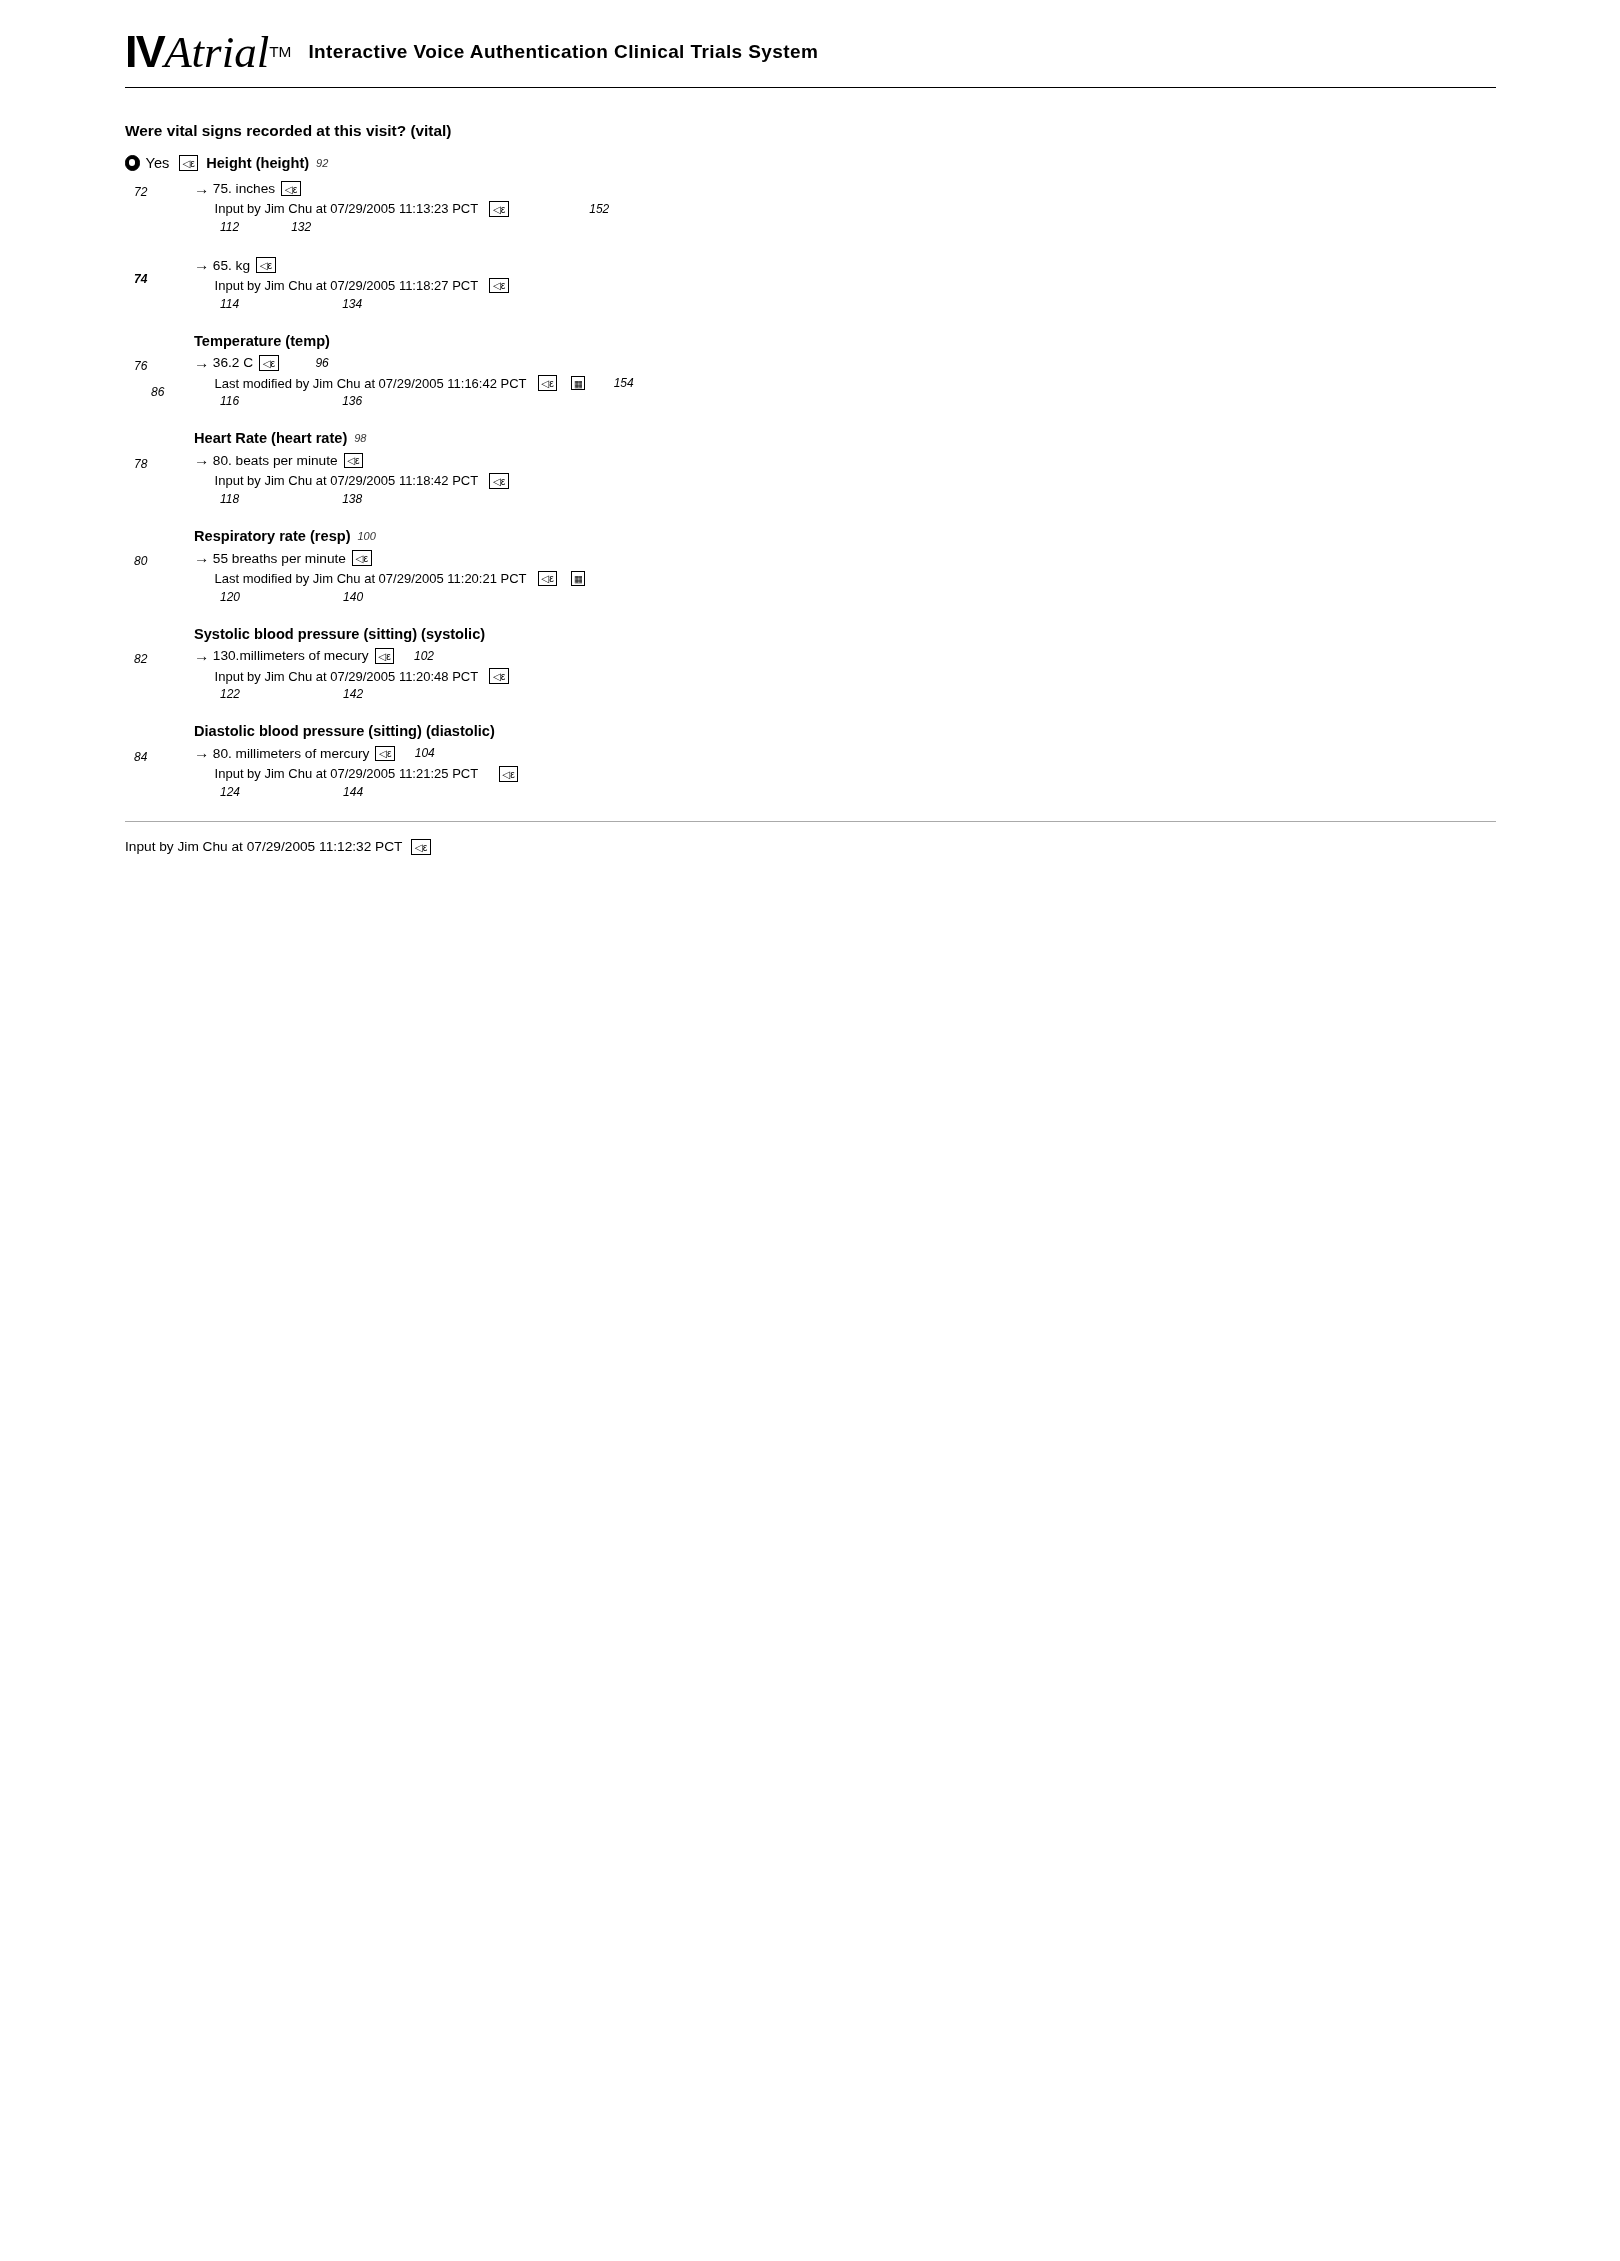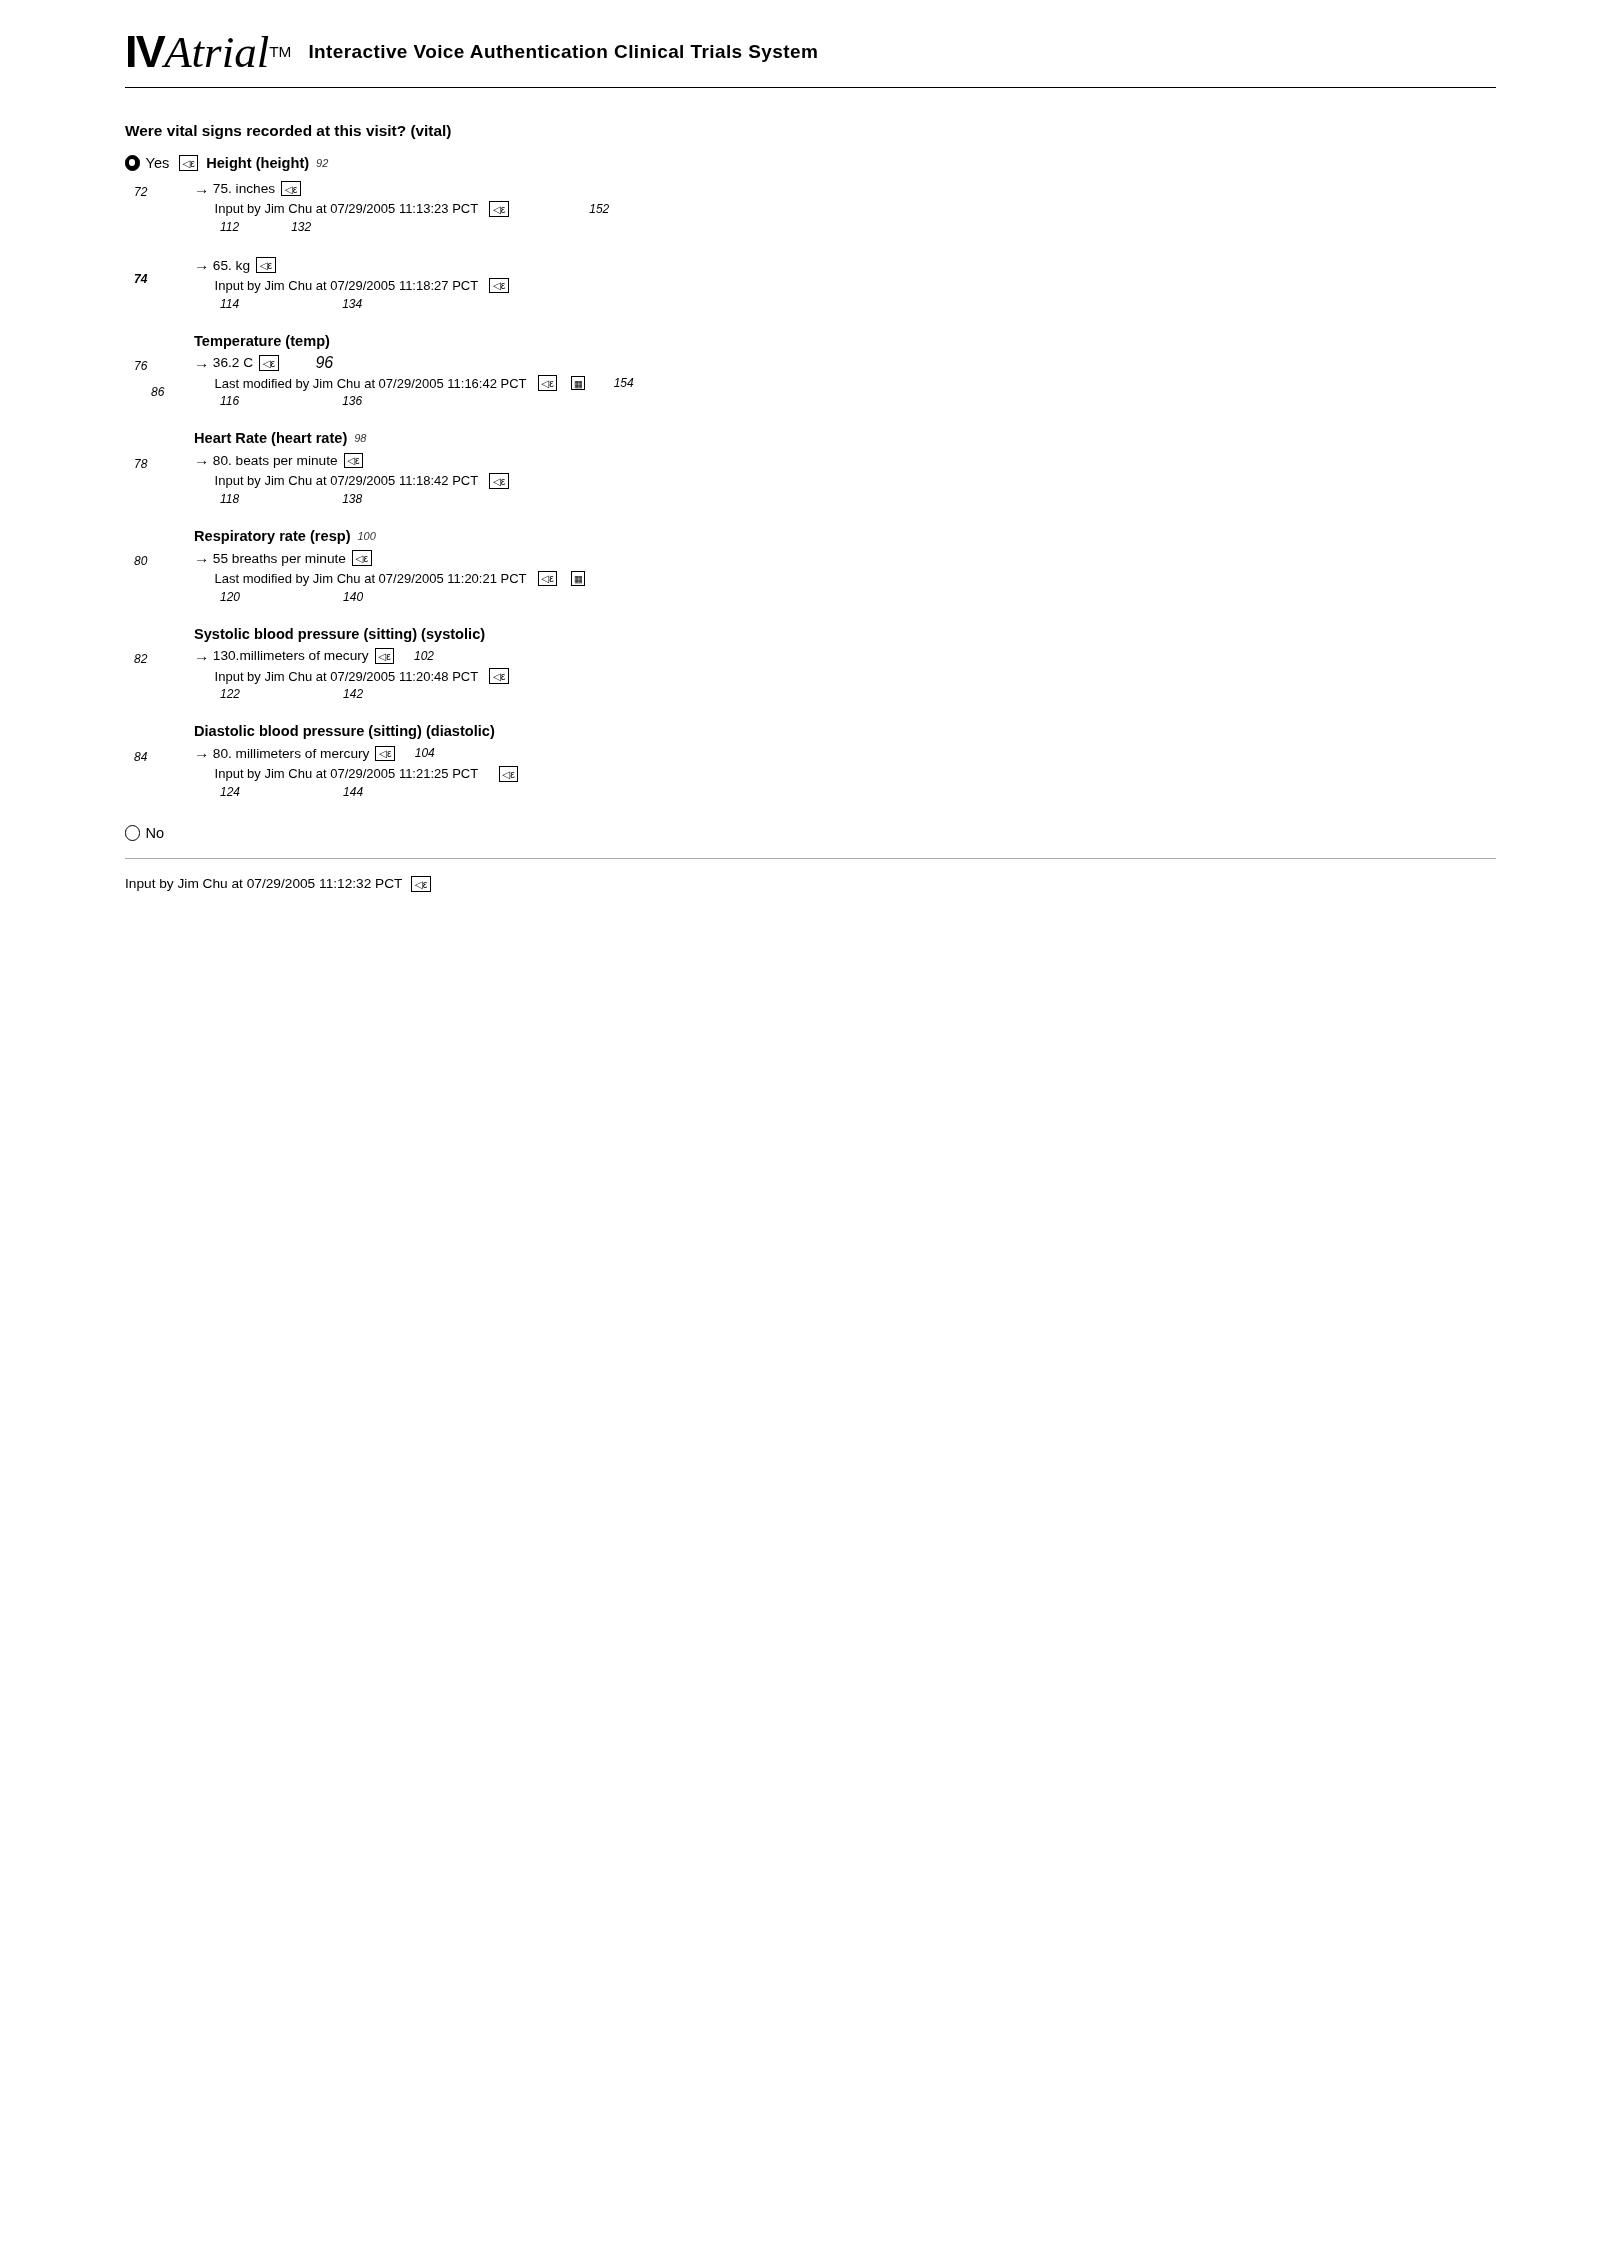--- a/index.html
+++ b/index.html
@@ -252,21 +252,21 @@
         <strong style="font-size:14.6px;">Temperature (temp)</strong>
       </div>
       <div style="position:relative;">
         <span style="font-style:italic; font-size:12px; position:absolute; left:-60px; top:5.1px;">76</span>
         <span style="font-style:italic; font-size:12px; position:absolute; left:-43px; top:31px;">86</span>
         <div style="display:flex; flex-direction:column;">
           <div style="display:flex; align-items:center; margin-bottom:3.4px;">
             <span style="font-size:15.4px; margin-right:3.4px;">→</span>
             <span class="vital-value">36.2 C</span>
             <span class="speaker">◁ε</span>
-            <span style="margin-left:34px; font-style:italic; font-size:16px;">96</span>
+            <span style="margin-left:34px; font-style:italic; font-size:12px;">96</span>
           </div>
           <div style="font-size:13px; margin-left:20.6px; margin-bottom:3.4px; display:flex; align-items:center; gap:8.6px;">
             <span>Last modified by Jim Chu at 07/29/2005 11:16:42 PCT</span>
             <span class="speaker">◁ε</span>
             <span class="grid-icon">▦</span>
             <span style="margin-left:17px; font-style:italic; font-size:12px;">154</span>
           </div>
           <div style="display:flex; margin-left:26px; gap:103px; font-style:italic; font-size:12px;">
             <span>116</span>
             <span>136</span>
@@ -369,24 +369,20 @@
             <span class="speaker">◁ε</span>
           </div>
           <div style="display:flex; margin-left:26px; gap:103px; font-style:italic; font-size:12px;">
             <span>124</span>
             <span>144</span>
           </div>
         </div>
       </div>
     </div>
 
-    <div class="radio-no">
-      <span class="radio-circle-empty"></span>
-      <span class="radio-label">No</span>
-    </div>
 
     <div class="bottom-input">
       <span>Input by Jim Chu at 07/29/2005 11:12:32 PCT</span>
       <span class="speaker" style="margin-left:5.1px;">◁ε</span>
     </div>
 
   </div>
 </div>
 
 

